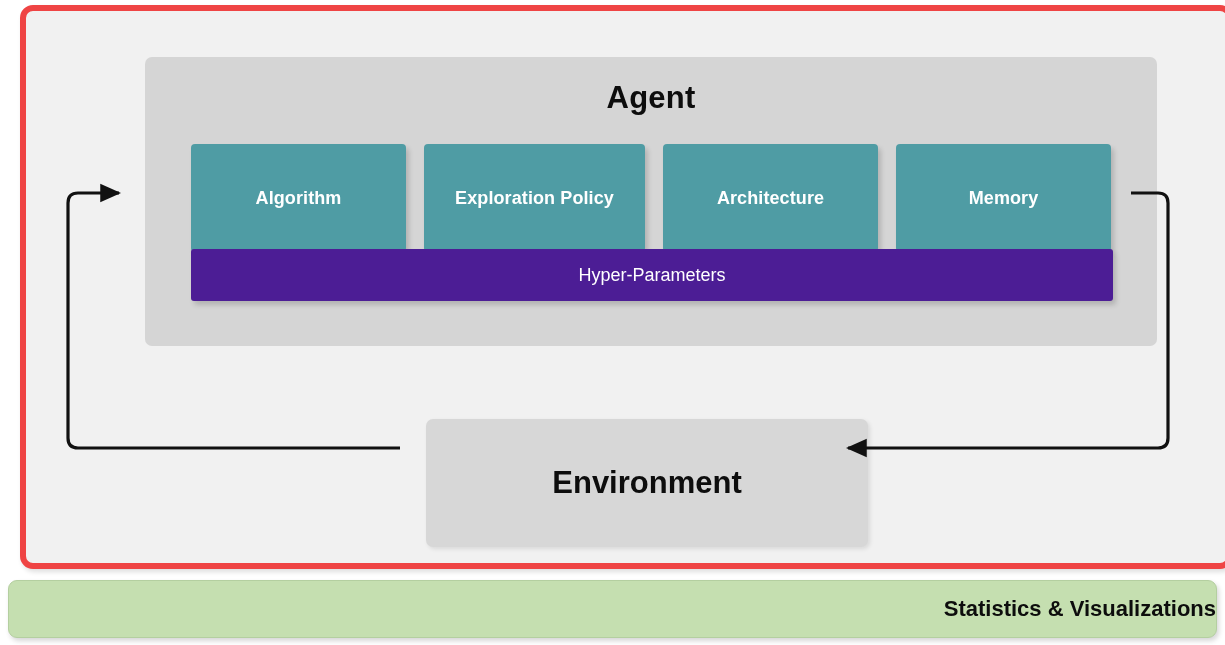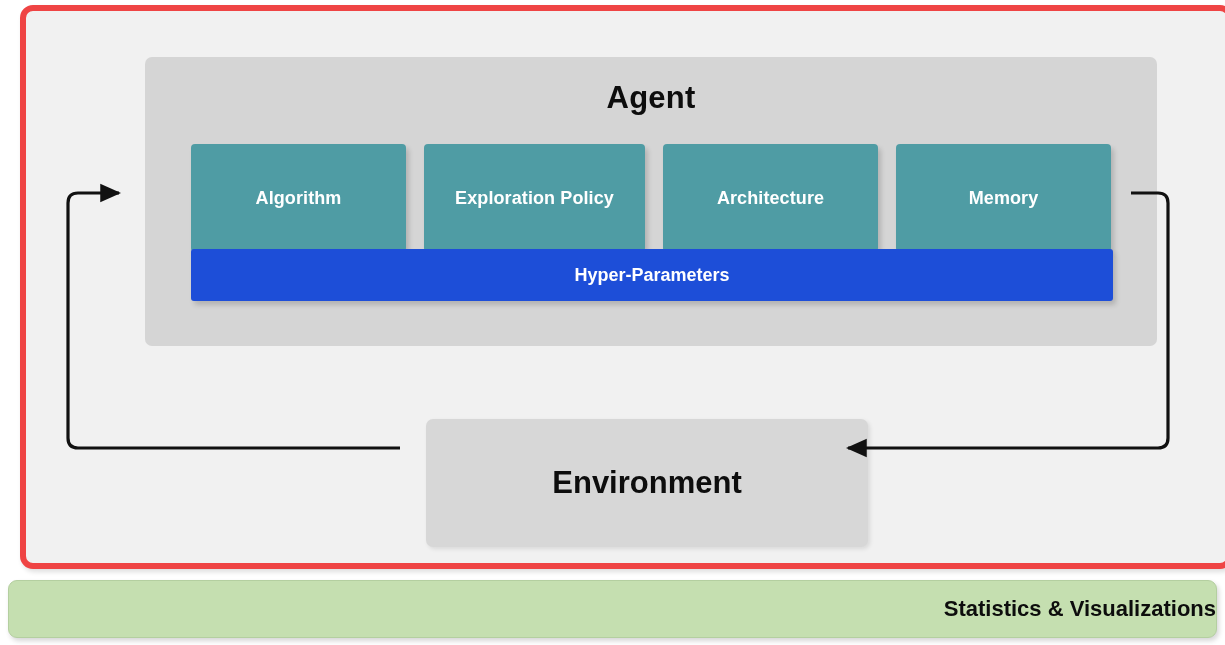--- a/index.html
+++ b/index.html
@@ -83,28 +83,28 @@
   .comp-2 { width: 215px; }
   .comp-3 { width: 215px; }
 
   
   #hyper-parameters-bar {
     position: absolute;
     left: 46px;
     top: 192px;
     width: 922px;
     height: 52px;
-    background: #1d4ed8;
+    background: #4c1d95;
     border-radius: 3px;
     display: flex;
     align-items: center;
     justify-content: center;
     color: #ffffff;
     font-size: 18px;
-    font-weight: bold;
+    font-weight: normal;
     box-shadow: 3px 4px 5px rgba(0,0,0,0.16);
     box-sizing: border-box;
   }
 
   
   #environment-box {
     position: absolute;
     left: 400px;
     top: 384px;
     width: 442px;

